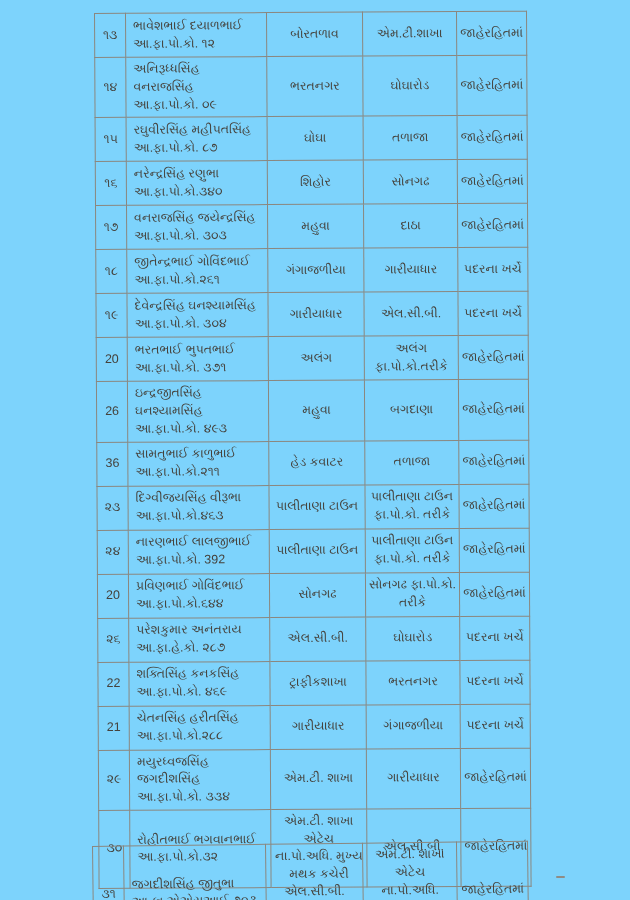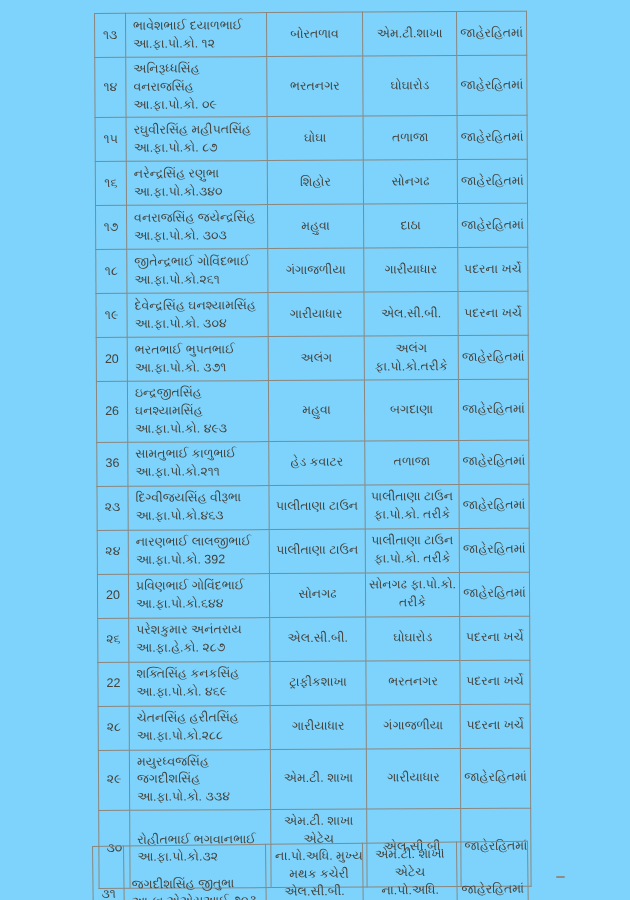--- a/index.html
+++ b/index.html
@@ -220,21 +220,21 @@
           <td class="c-sr">22</td>
           <td class="c-name">
             <div>શક્તિસિંહ કનકસિંહ</div>
             <div>આ.ફા.પો.કો. ૪૬૯</div>
           </td>
           <td class="c-from">ટ્રાફીકશાખા</td>
           <td class="c-to">ભરતનગર</td>
           <td class="c-remark">પદરના ખર્ચે</td>
         </tr>
         <tr class="data-row">
-          <td class="c-sr">૨૮</td>
+          <td class="c-sr">21</td>
           <td class="c-name">
             <div>ચેતનસિંહ હરીતસિંહ</div>
             <div>આ.ફા.પો.કો.૨૮૮</div>
           </td>
           <td class="c-from">ગારીયાધાર</td>
           <td class="c-to">ગંગાજળીયા</td>
           <td class="c-remark">પદરના ખર્ચે</td>
         </tr>
         <tr class="data-row">
           <td class="c-sr">૨૯</td>

